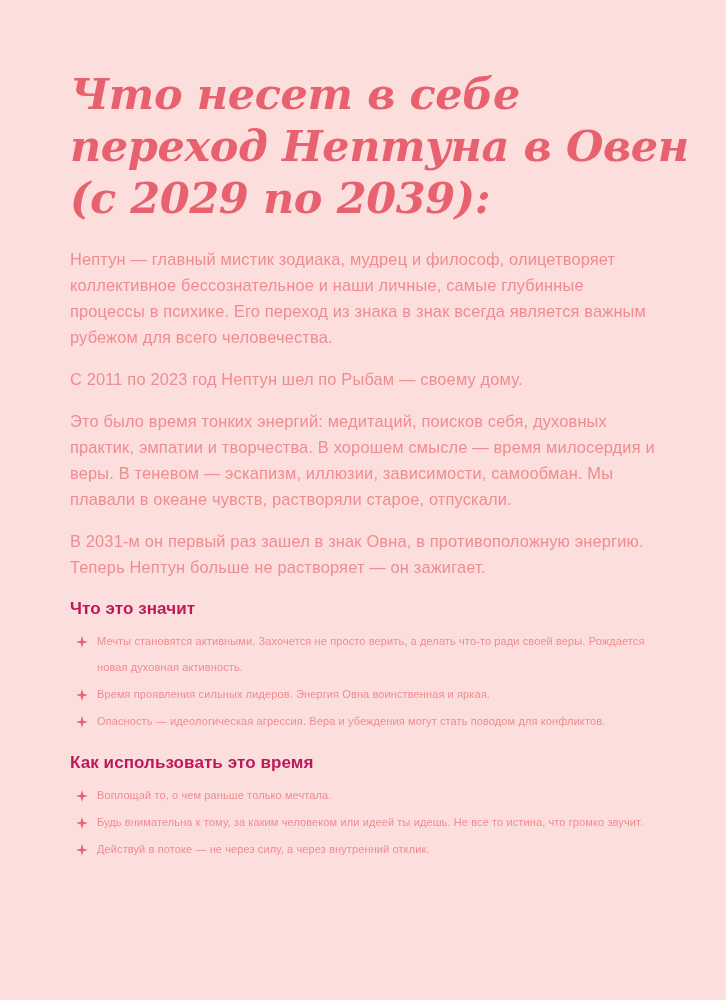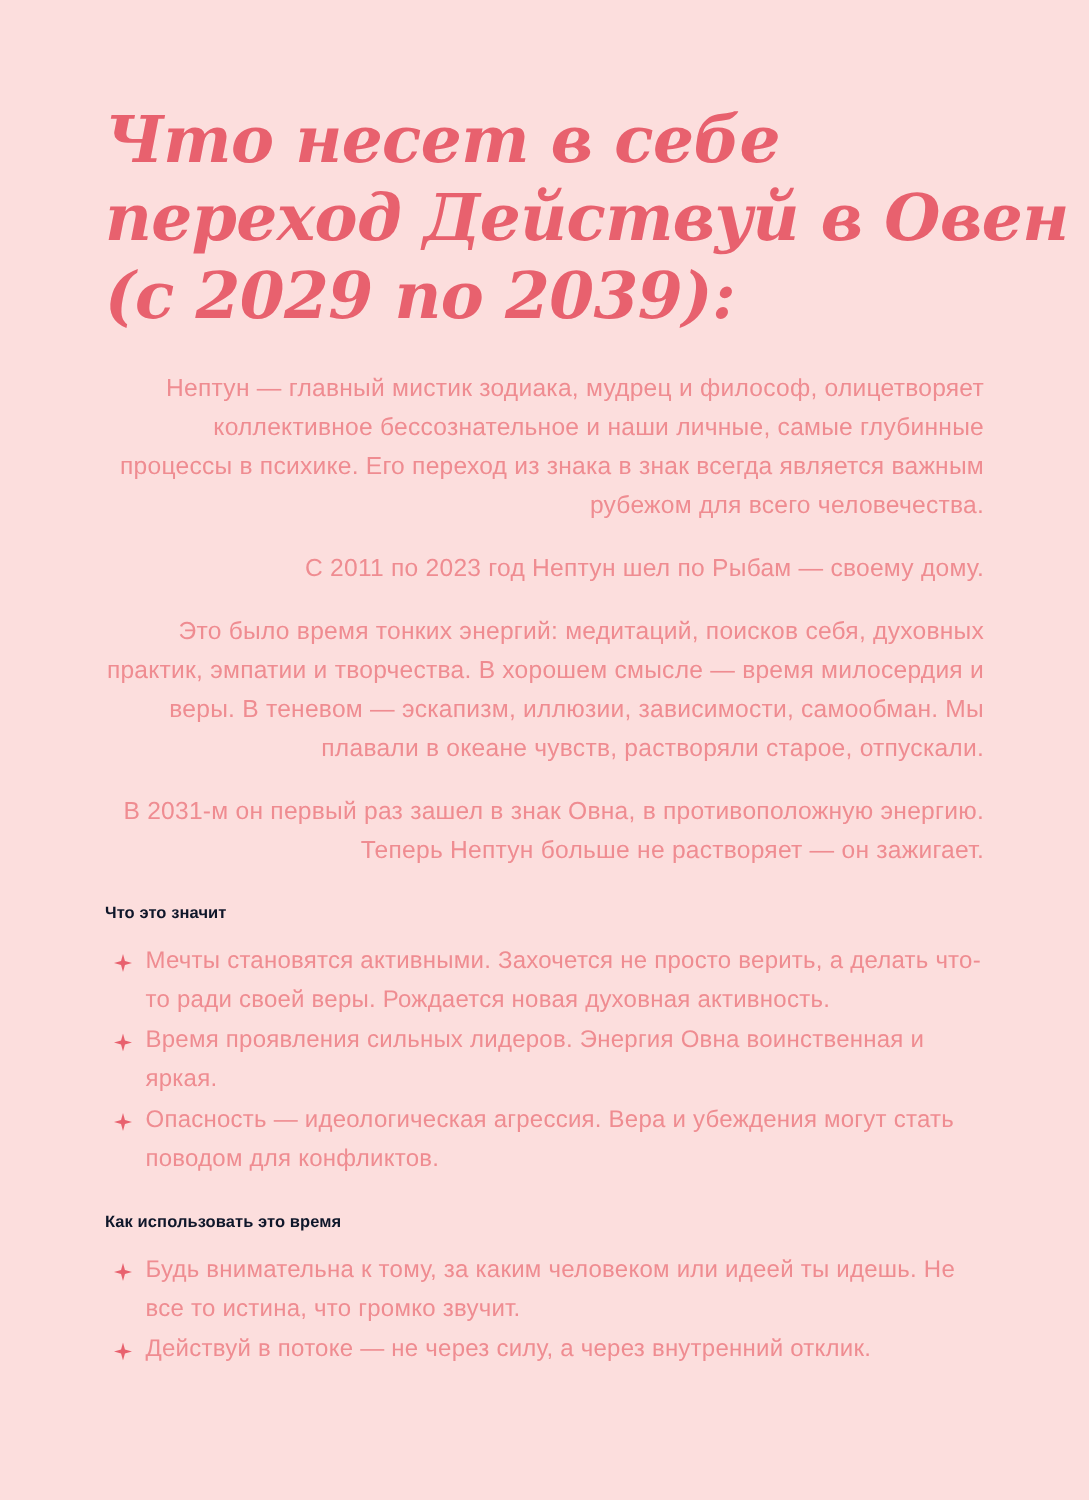--- a/index.html
+++ b/index.html
@@ -45,47 +45,46 @@
   .body-block {
     padding-top: 22px;
   }
   p.para {
     margin: 0 0 16px 0;
     font-size: 16.4px;
     line-height: 26px;
     color: #ef8c91;
     letter-spacing: 0.01em;
     max-width: 586px;
-    text-align: right;
   }
   p.para:last-child {
     margin-bottom: 0;
   }
 
   
   h3.subhead {
     margin: 18px 0 8px 0;
-    font-size: 11px;
+    font-size: 17px;
     line-height: 22px;
     font-weight: 700;
-    color: #0f172a;
+    color: #be185d;
     letter-spacing: 0.005em;
   }
 
   
   ul.bullets {
     list-style: none;
     margin: 0;
     padding: 0;
   }
   ul.bullets li {
     position: relative;
     padding-left: 27px;
     margin-bottom: 1px;
-    font-size: 16px;
+    font-size: 11px;
     line-height: 26px;
     color: #ef8c91;
     letter-spacing: 0.01em;
     max-width: 586px;
   }
   ul.bullets li .marker {
     position: absolute;
     left: 4px;
     top: 0;
     width: 16px;
@@ -100,21 +99,21 @@
     margin: 8px auto 0 auto;
   }
 </style>
 </head>
 <body>
 
 <div class="page">
 
   <div class="title-block">
     <span class="title-line">Что несет в себе</span>
-    <span class="title-line">переход Действуй в Овен</span>
+    <span class="title-line">переход Нептуна в Овен</span>
     <span class="title-line">(с 2029 по 2039):</span>
   </div>
 
   <div class="body-block">
 
     <p class="para">Нептун — главный мистик зодиака, мудрец и философ, олицетворяет коллективное бессознательное и наши личные, самые глубинные процессы в психике. Его переход из знака в знак всегда является важным рубежом для всего человечества.</p>
     <p class="para">С 2011 по 2023 год Нептун шел по Рыбам — своему дому.</p>
     <p class="para">Это было время тонких энергий: медитаций, поисков себя, духовных практик, эмпатии и творчества. В хорошем смысле — время милосердия и веры. В теневом — эскапизм, иллюзии, зависимости, самообман. Мы плавали в океане чувств, растворяли старое, отпускали.</p>
     <p class="para">В 2031-м он первый раз зашел в знак Овна, в противоположную энергию. Теперь Нептун больше не растворяет — он зажигает.</p>
 
@@ -147,20 +146,28 @@
     </ul>
 
     <h3 class="subhead">Как использовать это время</h3>
     <ul class="bullets">
       <li>
         <span class="marker">
           <svg width="12" height="12" viewBox="0 0 12 12" aria-hidden="true">
               <path d="M6 0 L7.3 4.7 L12 6 L7.3 7.3 L6 12 L4.7 7.3 L0 6 L4.7 4.7 Z" fill="#e8616e"></path>
             </svg>
         </span>
+        <span>Воплощай то, о чем раньше только мечтала.</span>
+      </li>
+      <li>
+        <span class="marker">
+          <svg width="12" height="12" viewBox="0 0 12 12" aria-hidden="true">
+              <path d="M6 0 L7.3 4.7 L12 6 L7.3 7.3 L6 12 L4.7 7.3 L0 6 L4.7 4.7 Z" fill="#e8616e"></path>
+            </svg>
+        </span>
         <span>Будь внимательна к тому, за каким человеком или идеей ты идешь. Не все то истина, что громко звучит.</span>
       </li>
       <li>
         <span class="marker">
           <svg width="12" height="12" viewBox="0 0 12 12" aria-hidden="true">
               <path d="M6 0 L7.3 4.7 L12 6 L7.3 7.3 L6 12 L4.7 7.3 L0 6 L4.7 4.7 Z" fill="#e8616e"></path>
             </svg>
         </span>
         <span>Действуй в потоке — не через силу, а через внутренний отклик.</span>
       </li>

